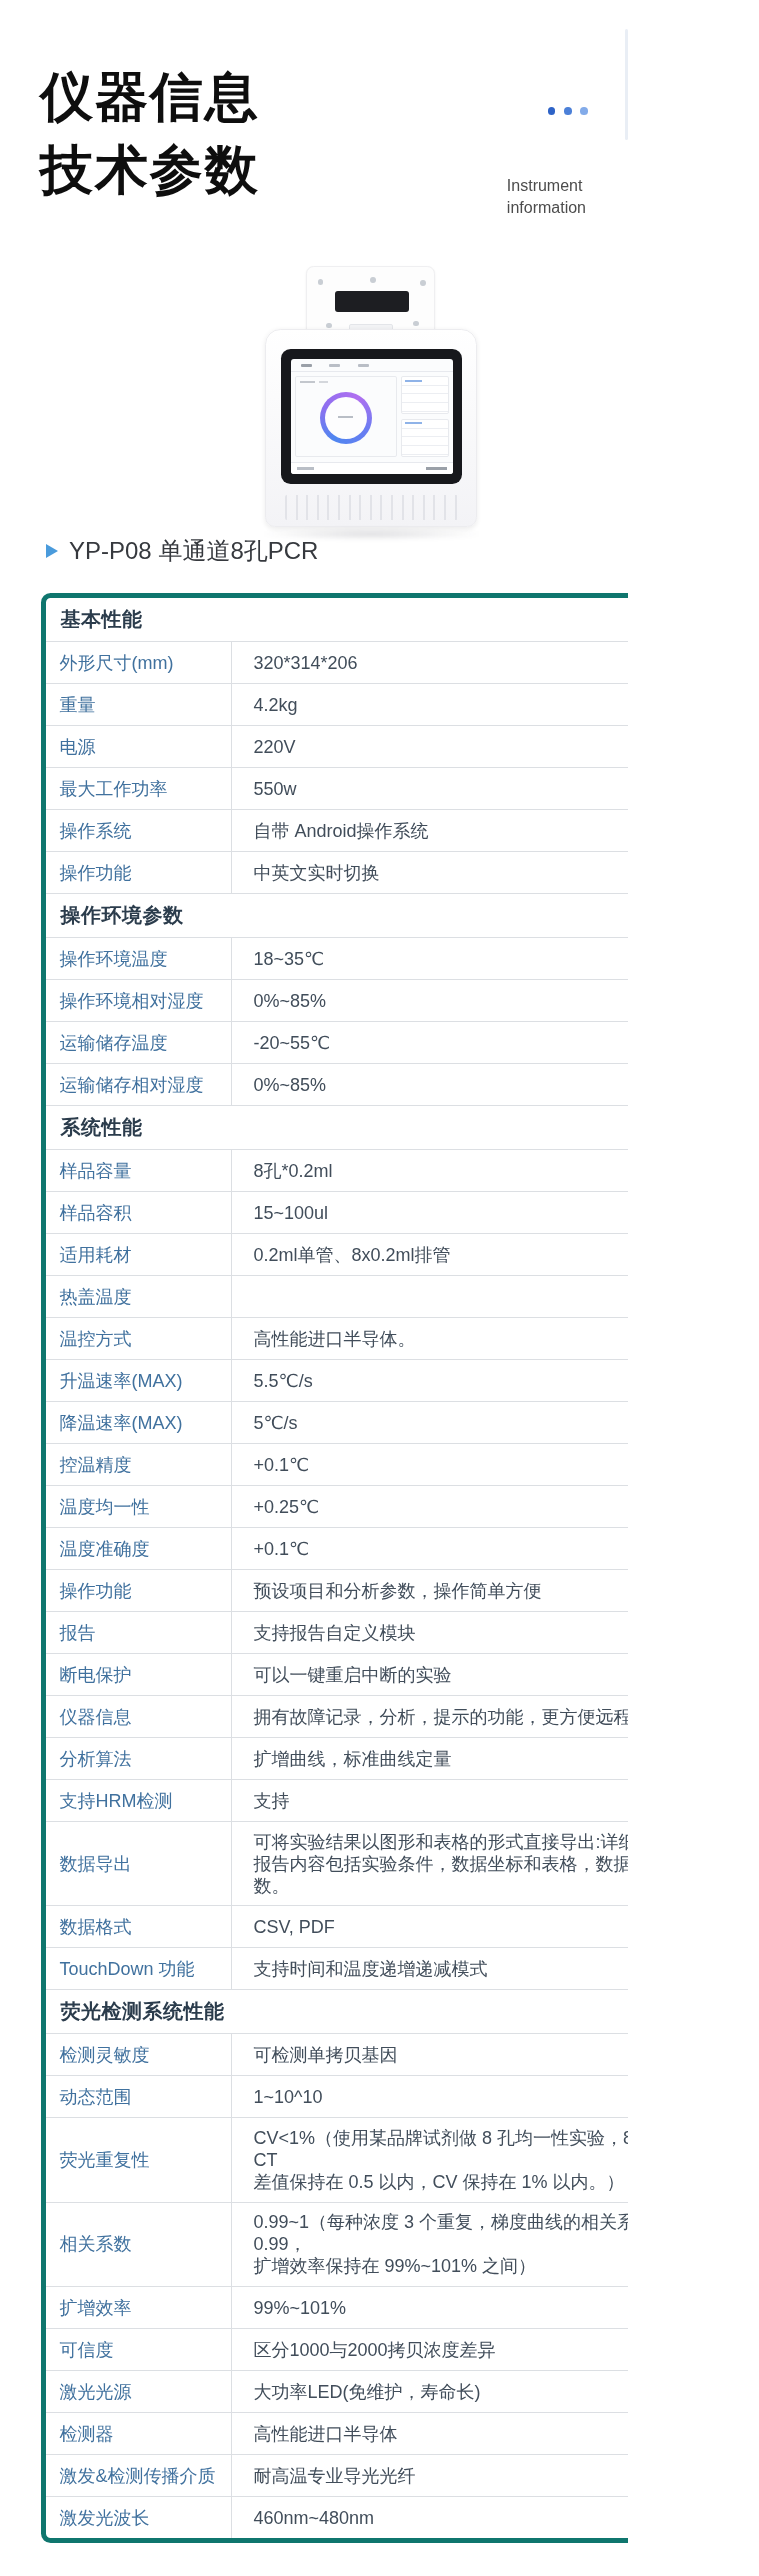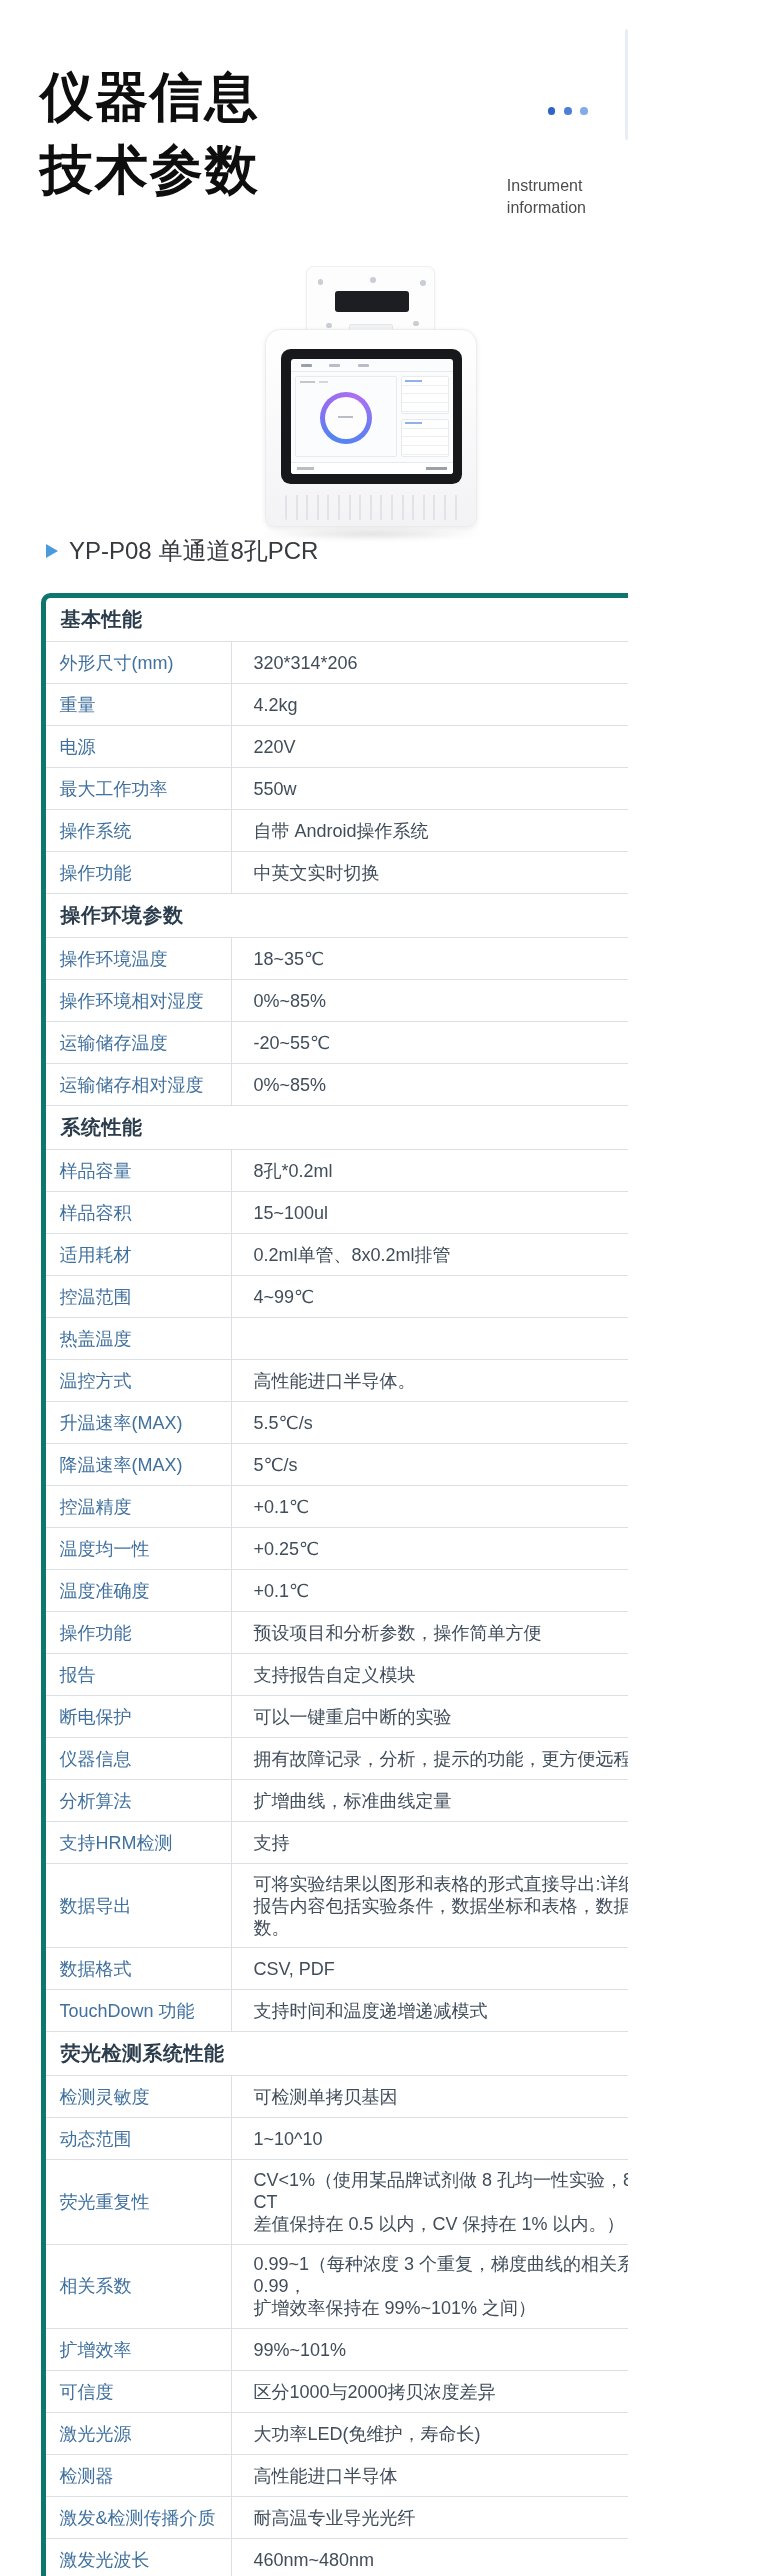--- a/index.html
+++ b/index.html
@@ -194,24 +194,20 @@
       </div>
       <div class="row data-row">
         <div class="cell label">样品容积</div>
         <div class="cell value">15~100ul</div>
       </div>
       <div class="row data-row">
         <div class="cell label">适用耗材</div>
         <div class="cell value">0.2ml单管、8x0.2ml排管</div>
       </div>
       <div class="row data-row">
-        <div class="cell label">控温范围</div>
-        <div class="cell value">4~99℃</div>
-      </div>
-      <div class="row data-row">
         <div class="cell label">热盖温度</div>
       </div>
       <div class="row data-row">
         <div class="cell label">温控方式</div>
         <div class="cell value">高性能进口半导体。</div>
       </div>
       <div class="row data-row">
         <div class="cell label">升温速率(MAX)</div>
         <div class="cell value">5.5℃/s</div>
       </div>

